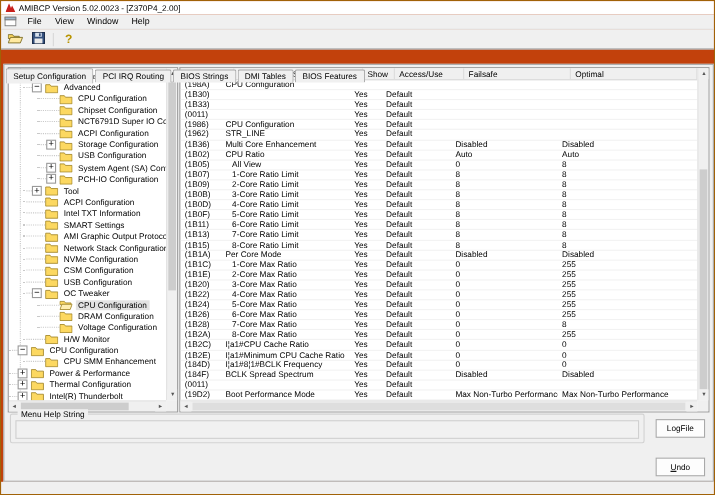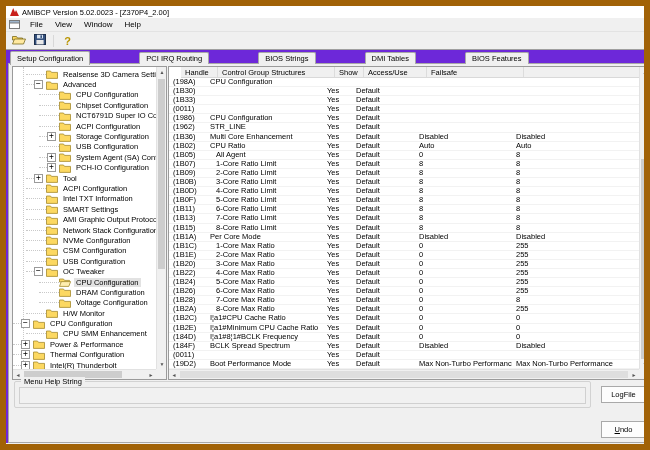--- a/index.html
+++ b/index.html
@@ -1,40 +1,40 @@
 <!DOCTYPE html>
 <html><head>
 <meta charset="utf-8">
 <style>
   * { margin:0; padding:0; box-sizing:border-box; }
   html,body { background:#cfcfcf; }
   body { font-family:"Liberation Sans", sans-serif; }
   .window {
-    position:relative; width:650px; height:450px; background:#6d28d9;
-    border:6px solid #a16207; overflow:hidden;
+    position:relative; width:650px; height:450px; background:#c2410c;
+    border:1px solid #a16207; overflow:hidden;
     font-size:7.5px; color:#000;
   }
   
   .titlebar { position:absolute; left:0; top:0; width:100%; height:12px; background:#ffffff;
     display:flex; align-items:center; padding-left:4px; gap:3px; }
   .titlebar .app-ico { width:9px; height:8px; display:inline-block; }
   .title-text { font-size:7.5px; color:#000; white-space:nowrap; }
   
   .menubar { position:absolute; left:0; top:12px; width:100%; height:14px; background:#f0f0f0;
     display:flex; align-items:center; border-bottom:1px solid #e3e3e3; }
   .mdi-ico { width:11px; height:9px; margin:0 4px 0 3px; }
   .menu-item { padding:1px 6px; font-size:8px; cursor:default; }
   
   .toolbar { position:absolute; left:0; top:26px; width:100%; height:18px; background:#f0f0f0;
     display:flex; align-items:center; padding-left:3px; gap:2px; border-bottom:1px solid #9f9f9f; }
   .tbtn { width:19px; height:15px; display:flex; align-items:center; justify-content:center; }
   .tb-sep { width:1px; height:12px; background:#d8d8d8; margin:0 2px; }
   .help-q { font-size:11px; font-weight:bold; color:#b89400; line-height:10px; }
   
-  .tabs-row { position:absolute; left:4px; top:44px; height:14px; display:flex; align-items:flex-end; z-index:3;gap:48px; }
+  .tabs-row { position:absolute; left:4px; top:60px; height:14px; display:flex; align-items:flex-end; z-index:3; }
   .tab { height:12px; padding:1px 6px 0 6px; font-size:7.5px; background:#f0f0f0;
     border:1px solid #a8a8a8; border-bottom:none; border-radius:2px 2px 0 0; margin-right:1px; white-space:nowrap; }
   .tab.active { height:14px; padding-top:2px; position:relative; z-index:4; margin-bottom:-1px; }
   .tabpanel { position:absolute; left:2px; top:57px; width:646px; height:380px;
     border:1px solid #a8a8a8; background:#f0f0f0; }
   .statusbar { position:absolute; left:0; top:437px; width:100%; height:13px; background:#f0f0f0; }
   
   .tree-panel { position:absolute; left:3px; top:2px; width:155px; height:314px;
     border:1px solid #9a9a9a; background:#fff; overflow:hidden; }
   .tree-view { position:absolute; left:0; top:0; right:10px; bottom:10px; overflow:hidden; padding-top:2px; }
@@ -454,20 +454,21 @@
       <div class="sb-corner"></div>
     </div>
 
     <div class="table-panel">
       <div class="thead" id="table-head">
           <div class="hcell c0">Handle</div>
           <div class="hcell c1">Control Group Structures</div>
           <div class="hcell c2">Show</div>
           <div class="hcell c3">Access/Use</div>
           <div class="hcell c4">Failsafe</div>
+          <div class="hcell c5">Optimal</div>
         </div>
       <div class="tbody" id="table-body">
           <div class="trow">
             <div class="tcell c0">(198A)</div>
             <div class="tcell c1">CPU Configuration</div>
             <div class="tcell c2"></div>
             <div class="tcell c3"></div>
             <div class="tcell c4"></div>
             <div class="tcell c5"></div>
           </div>
@@ -522,21 +523,21 @@
           <div class="trow">
             <div class="tcell c0">(1B02)</div>
             <div class="tcell c1">CPU Ratio</div>
             <div class="tcell c2">Yes</div>
             <div class="tcell c3">Default</div>
             <div class="tcell c4">Auto</div>
             <div class="tcell c5">Auto</div>
           </div>
           <div class="trow">
             <div class="tcell c0">(1B05)</div>
-            <div class="tcell c1 ind">All Agent</div>
+            <div class="tcell c1 ind">All View</div>
             <div class="tcell c2">Yes</div>
             <div class="tcell c3">Default</div>
             <div class="tcell c4">0</div>
             <div class="tcell c5">8</div>
           </div>
           <div class="trow">
             <div class="tcell c0">(1B07)</div>
             <div class="tcell c1 ind">1-Core Ratio Limit</div>
             <div class="tcell c2">Yes</div>
             <div class="tcell c3">Default</div>

